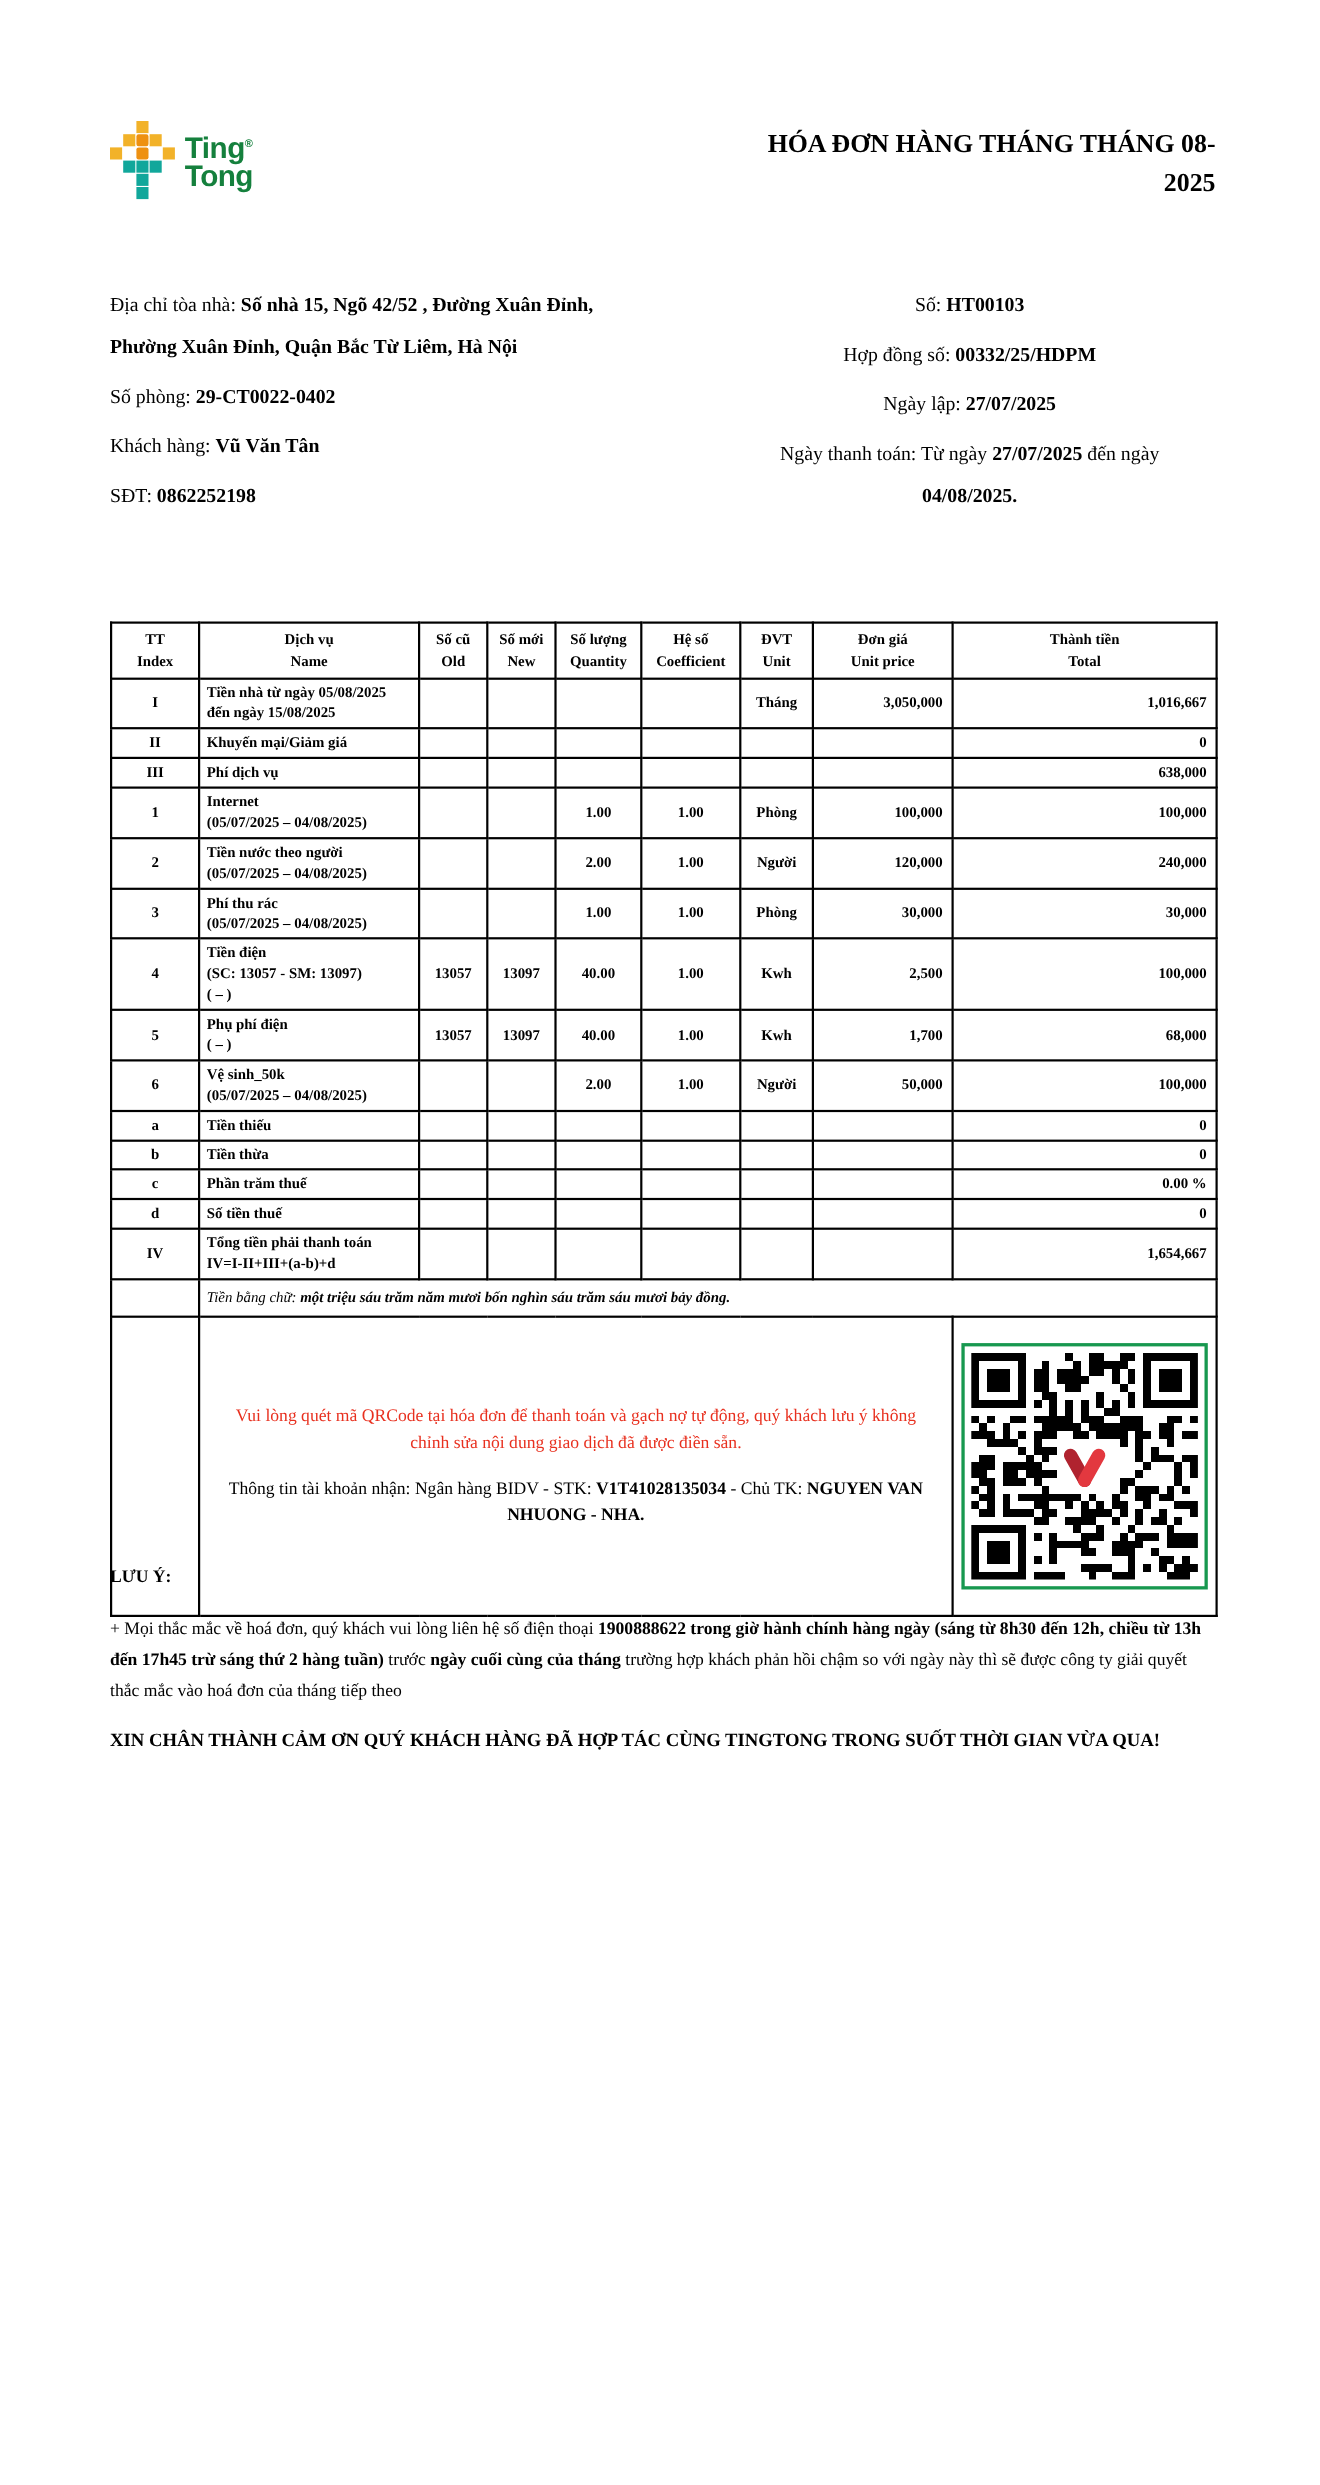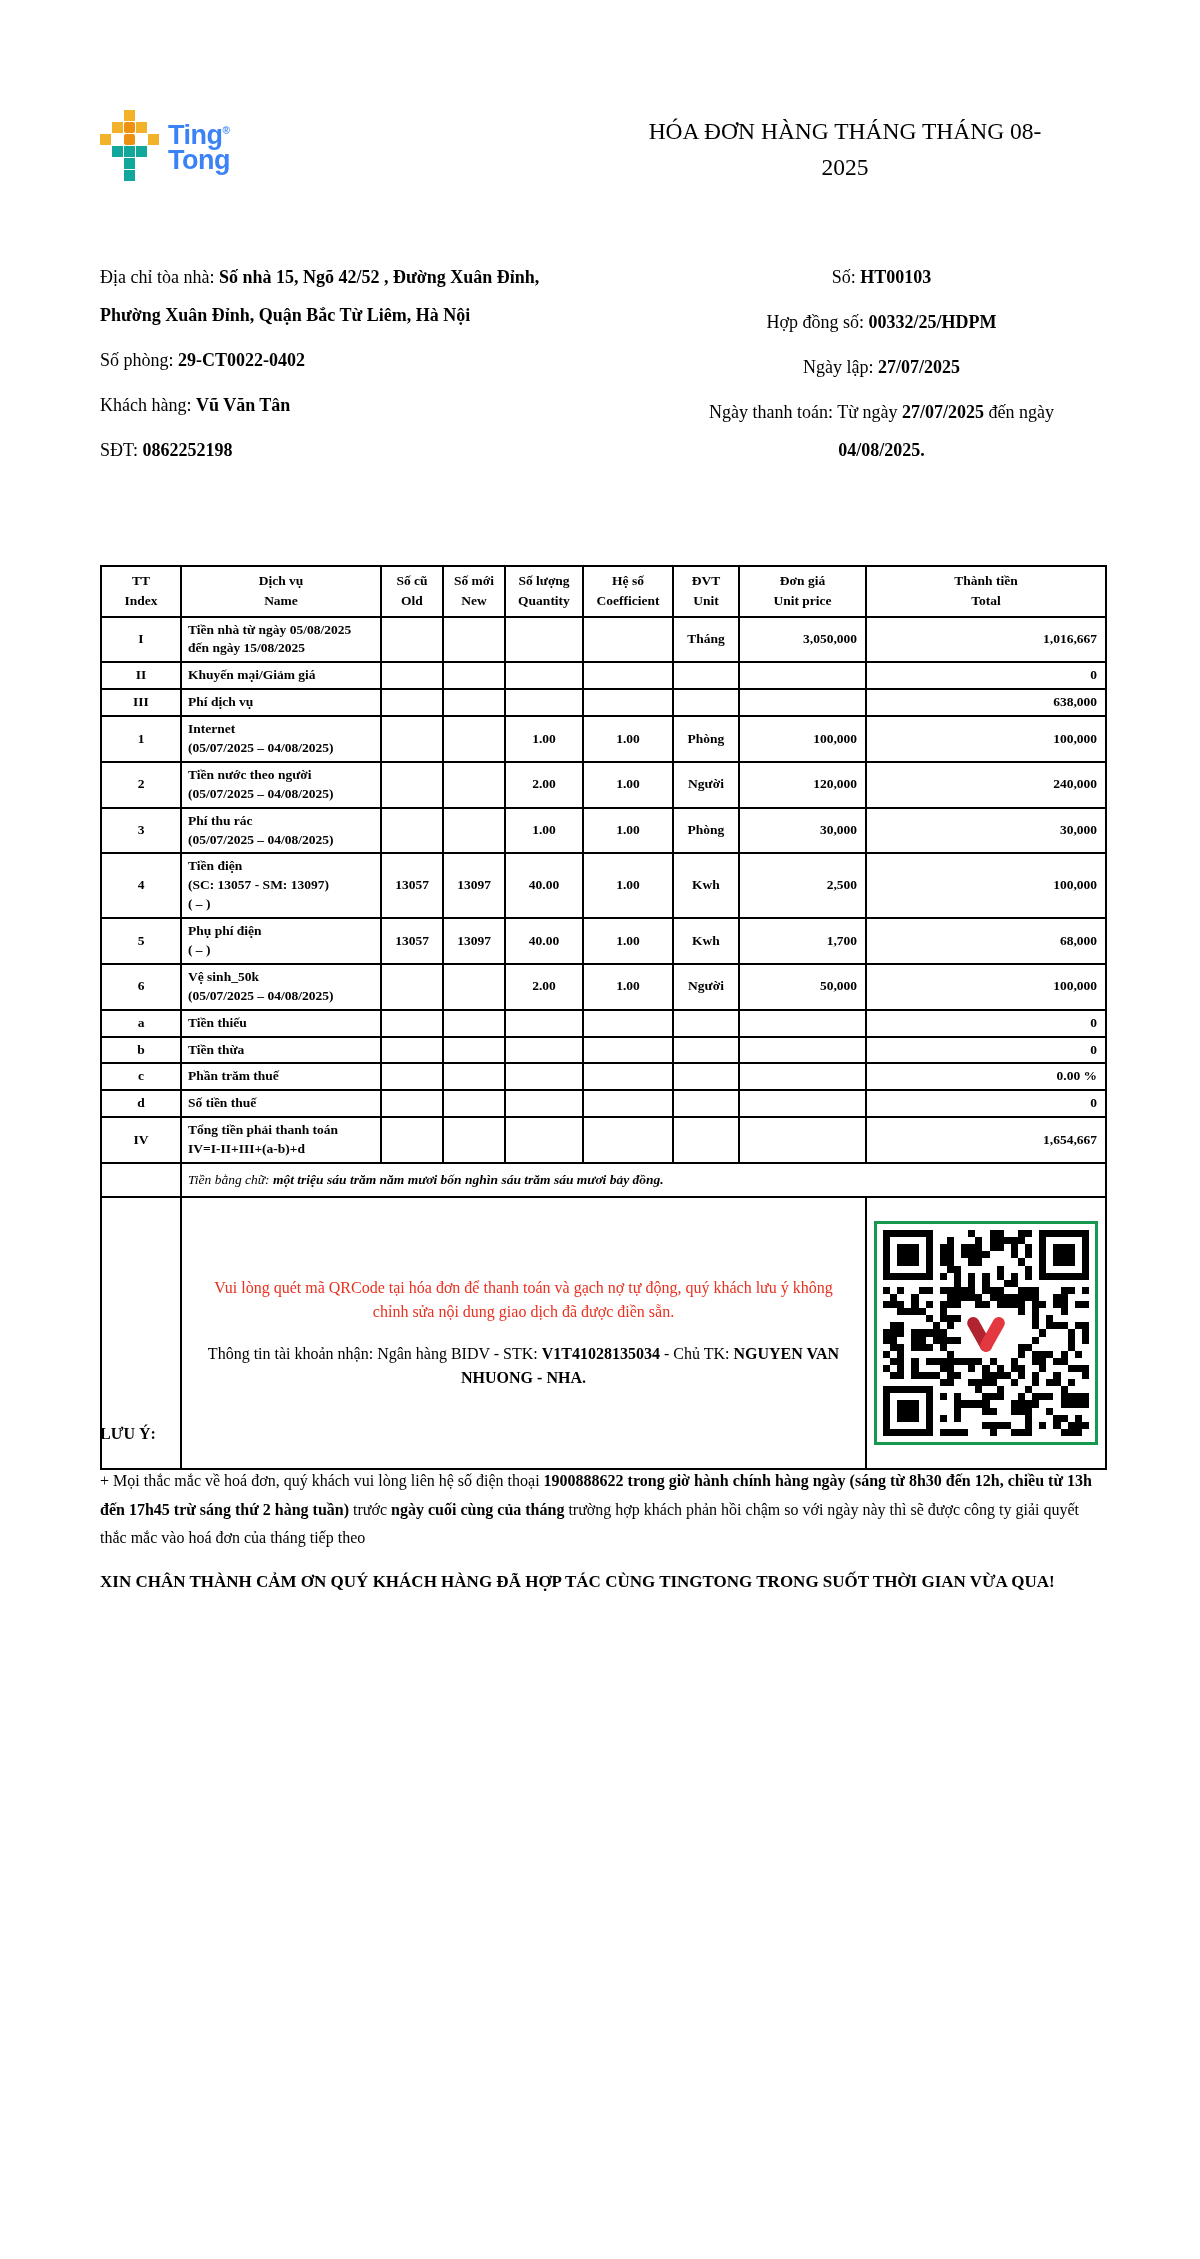--- a/index.html
+++ b/index.html
@@ -9,25 +9,25 @@
   }
   
   .logo{position:absolute;left:100px;top:110px;display:flex;align-items:center;}
   .logo-icon{display:grid;grid-template-columns:repeat(5,11px);grid-template-rows:repeat(6,11px);gap:1px;}
   .px{width:11px;height:11px;}
   .px.y{background:#f2b229;}
   .px.o{background:#ee9111;border-radius:2px;}
   .px.t{background:#11a79b;}
   .px.e{background:transparent;}
   .logo-text{margin-left:9px;font-family:"Liberation Sans", sans-serif;font-weight:bold;
-    color:#3b82f6;font-size:27px;line-height:25px;letter-spacing:-0.5px;}
+    color:#15803d;font-size:27px;line-height:25px;letter-spacing:-0.5px;}
   .logo-text sup{font-size:10px;}
   
-  .title{position:absolute;right:95px;top:113px;width:520px;text-align:center;
-    font-weight:normal;font-size:23.5px;line-height:1.55;}
+  .title{position:absolute;right:95px;top:113px;width:520px;text-align:right;
+    font-weight:bold;font-size:23.5px;line-height:1.55;}
   
   .info-left{position:absolute;left:100px;top:258px;width:500px;font-size:18px;line-height:38px;}
   .info-left p{margin:0 0 7px 0;}
   .info-right{position:absolute;left:660px;right:97px;top:258px;text-align:right;font-size:18px;line-height:38px;}
   .info-right p{margin:0 0 7px 0;text-align:center;}
   .b{font-weight:bold;}
   
   .invoice-table{position:absolute;left:100px;top:565px;border-collapse:collapse;table-layout:fixed;
     width:1005px;font-size:13.5px;font-weight:bold;}
   .invoice-table th,.invoice-table td{border:2px solid #000;padding:3px 6px;vertical-align:middle;

